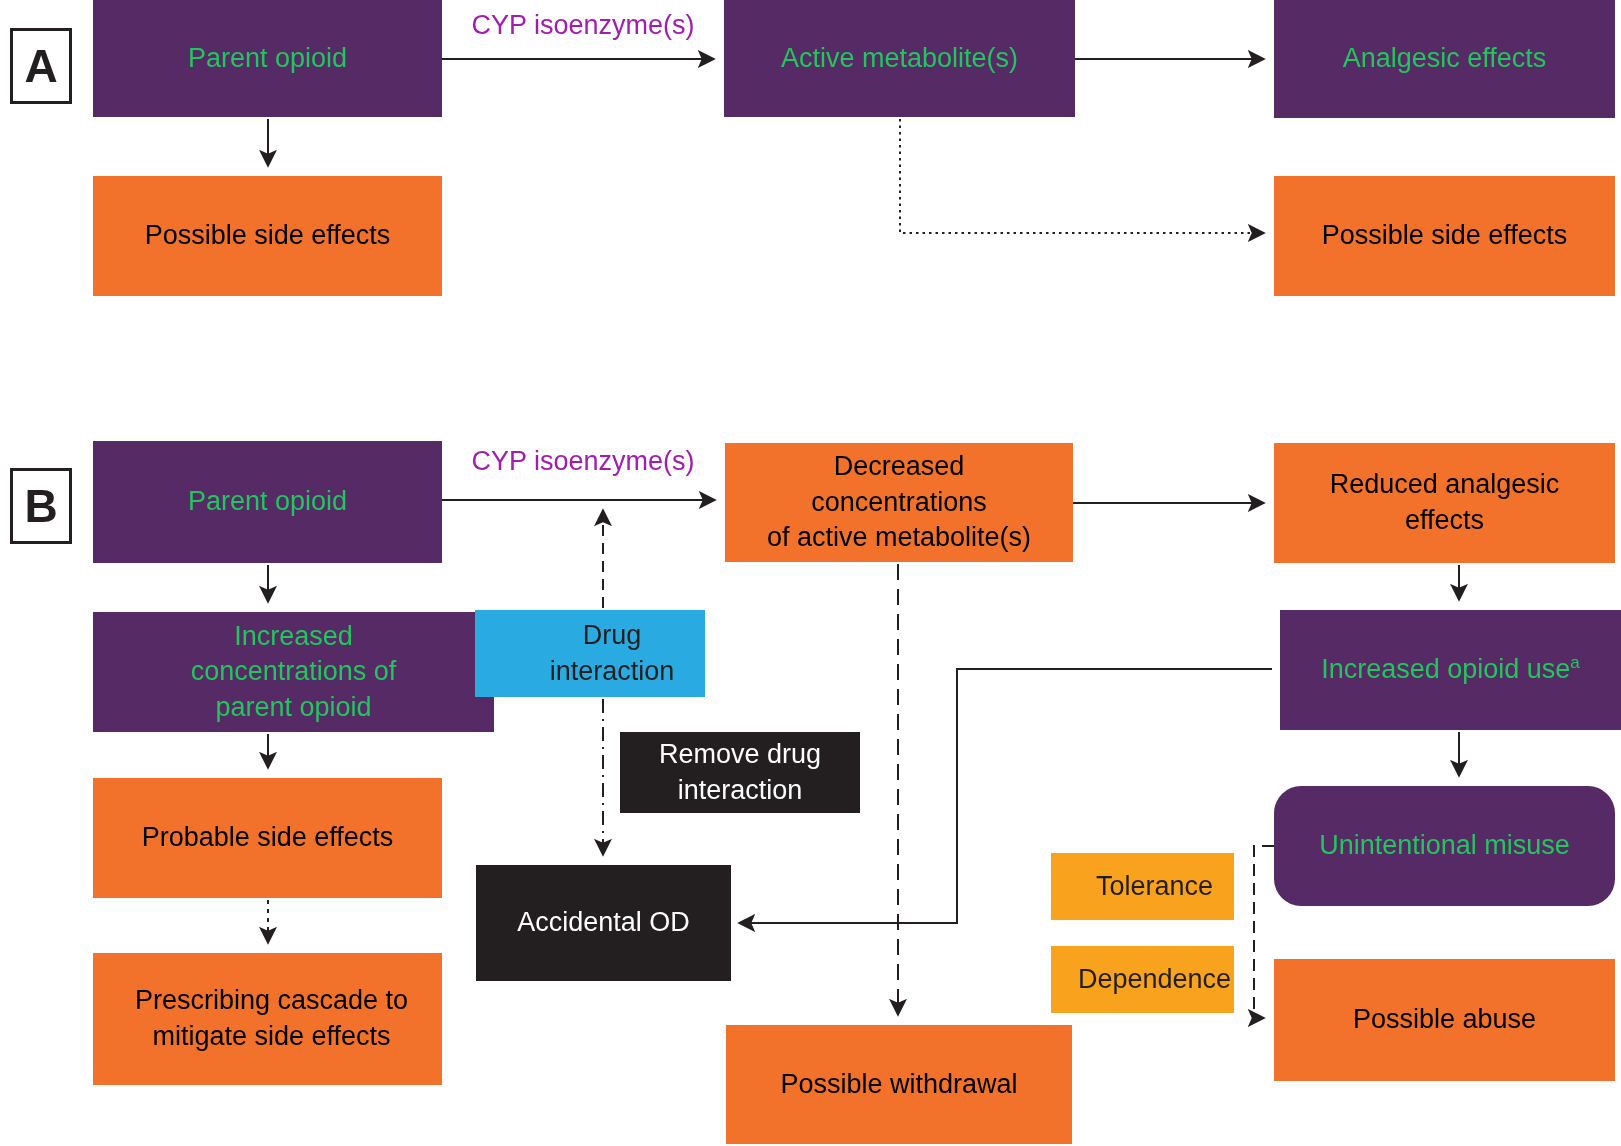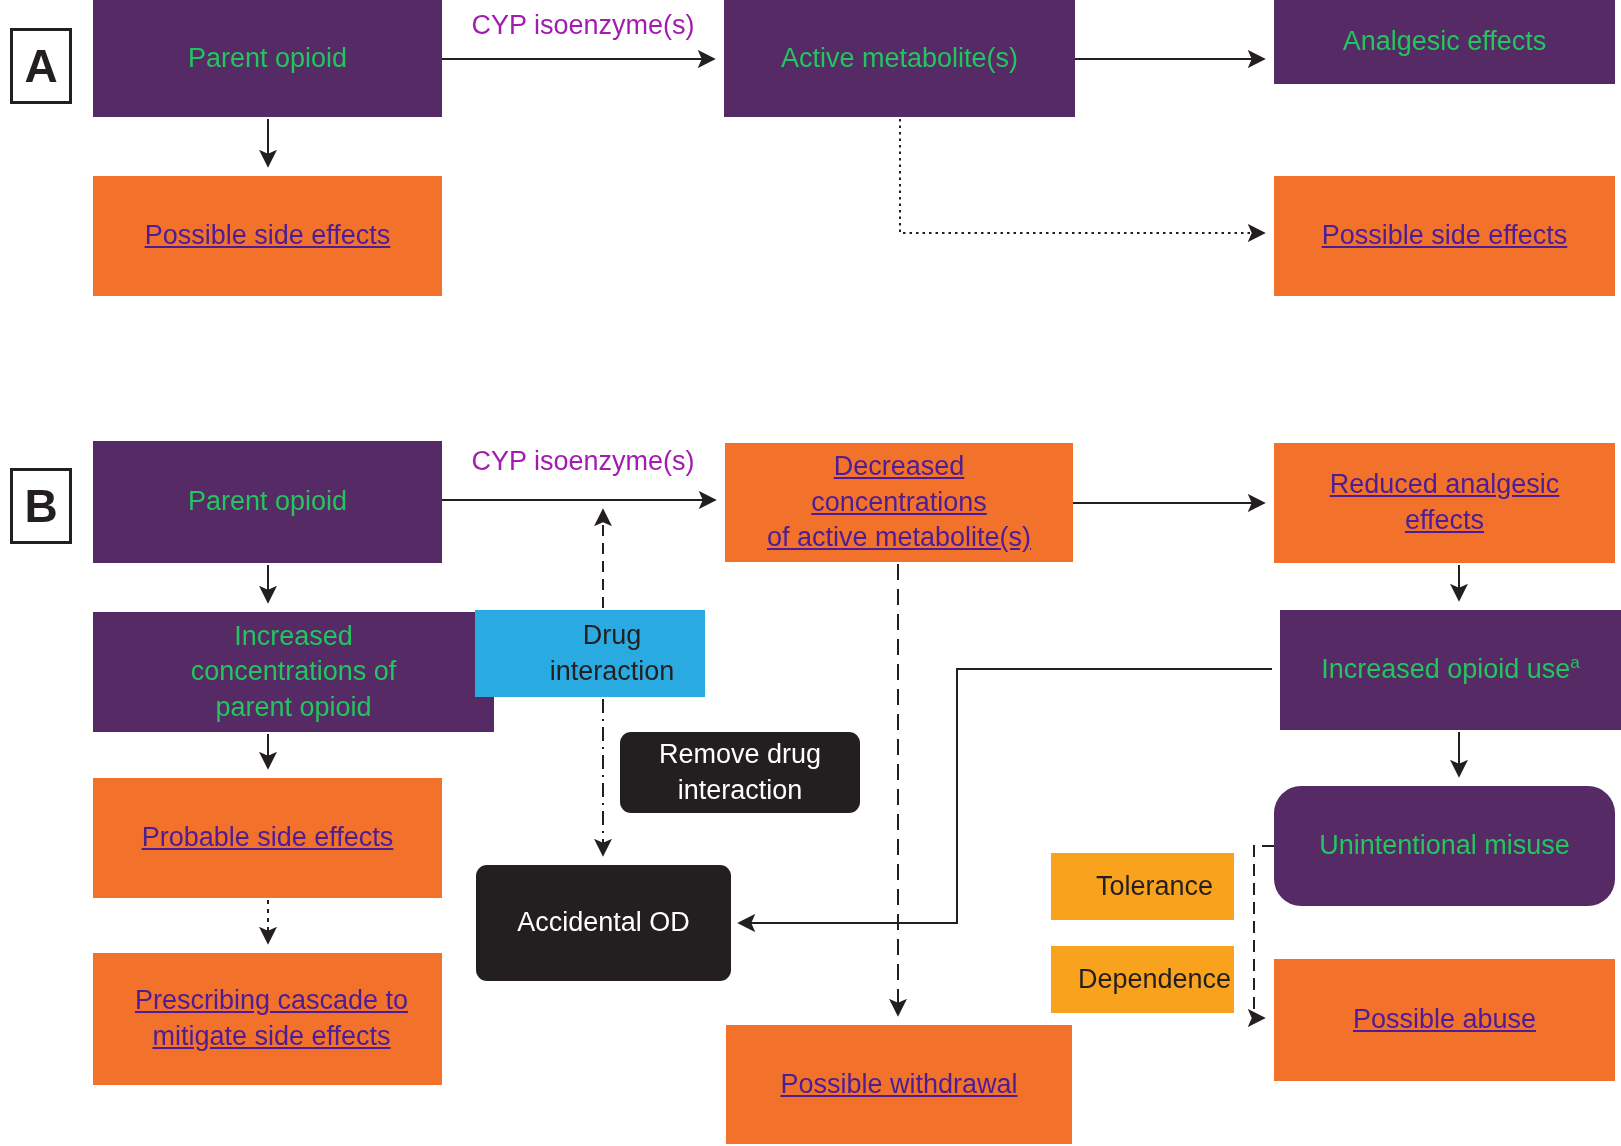--- a/index.html
+++ b/index.html
@@ -13,24 +13,24 @@
   }
   .box{
     position:absolute;
     display:flex;align-items:center;justify-content:center;
     text-align:center;
     font-size:27px;line-height:1.32;
     box-sizing:border-box;
   }
   .box span{white-space:pre-line;}
   .purple{background:#562a64;color:#22c55e;}
-  .orange{background:#f2722c;color:#4c1d95;text-decoration:underline;}
+  .orange{background:#f2722c;color:#000000;}
   .amber{background:#f9a21d;color:#231f20;padding-left:24px;}
   .blue{background:#29abe2;color:#231f20;padding-left:44px;}
-  .blackbox{background:#231f20;color:#ffffff;border-radius:11px;}
+  .blackbox{background:#231f20;color:#ffffff;}
   .panel-label{
     position:absolute;
     width:56px;height:70px;
     background:#ffffff;
     border:3px solid #231f20;
     display:flex;align-items:center;justify-content:center;
     font-size:46px;font-weight:bold;color:#231f20;
   }
   .cyp-label{
     position:absolute;
@@ -38,21 +38,21 @@
     text-align:center;
     font-size:27px;color:#a21caf;
   }
   svg.lines{position:absolute;left:0;top:0;}
   .sup-a{font-size:17px;vertical-align:super;line-height:0;}
 
   
   .a-label{left:10px;top:28px;}
   .a-parent{left:93px;top:0;width:349px;height:117px;}
   .a-active{left:724px;top:0;width:351px;height:117px;}
-  .a-analgesic{left:1274px;top:0;width:341px;height:84px;}
+  .a-analgesic{left:1274px;top:0;width:341px;height:118px;}
   .a-pse-left{left:93px;top:176px;width:349px;height:120px;}
   .a-pse-right{left:1274px;top:176px;width:341px;height:120px;}
   .a-cyp{left:433px;top:10px;}
 
   
   .b-label{left:10px;top:468px;}
   .b-parent{left:93px;top:441px;width:349px;height:122px;}
   .b-decreased{left:725px;top:443px;width:348px;height:119px;}
   .b-reduced{left:1274px;top:443px;width:341px;height:120px;}
   .b-increased-use{left:1274px;top:610px;width:341px;height:120px;margin-left:6px;}

